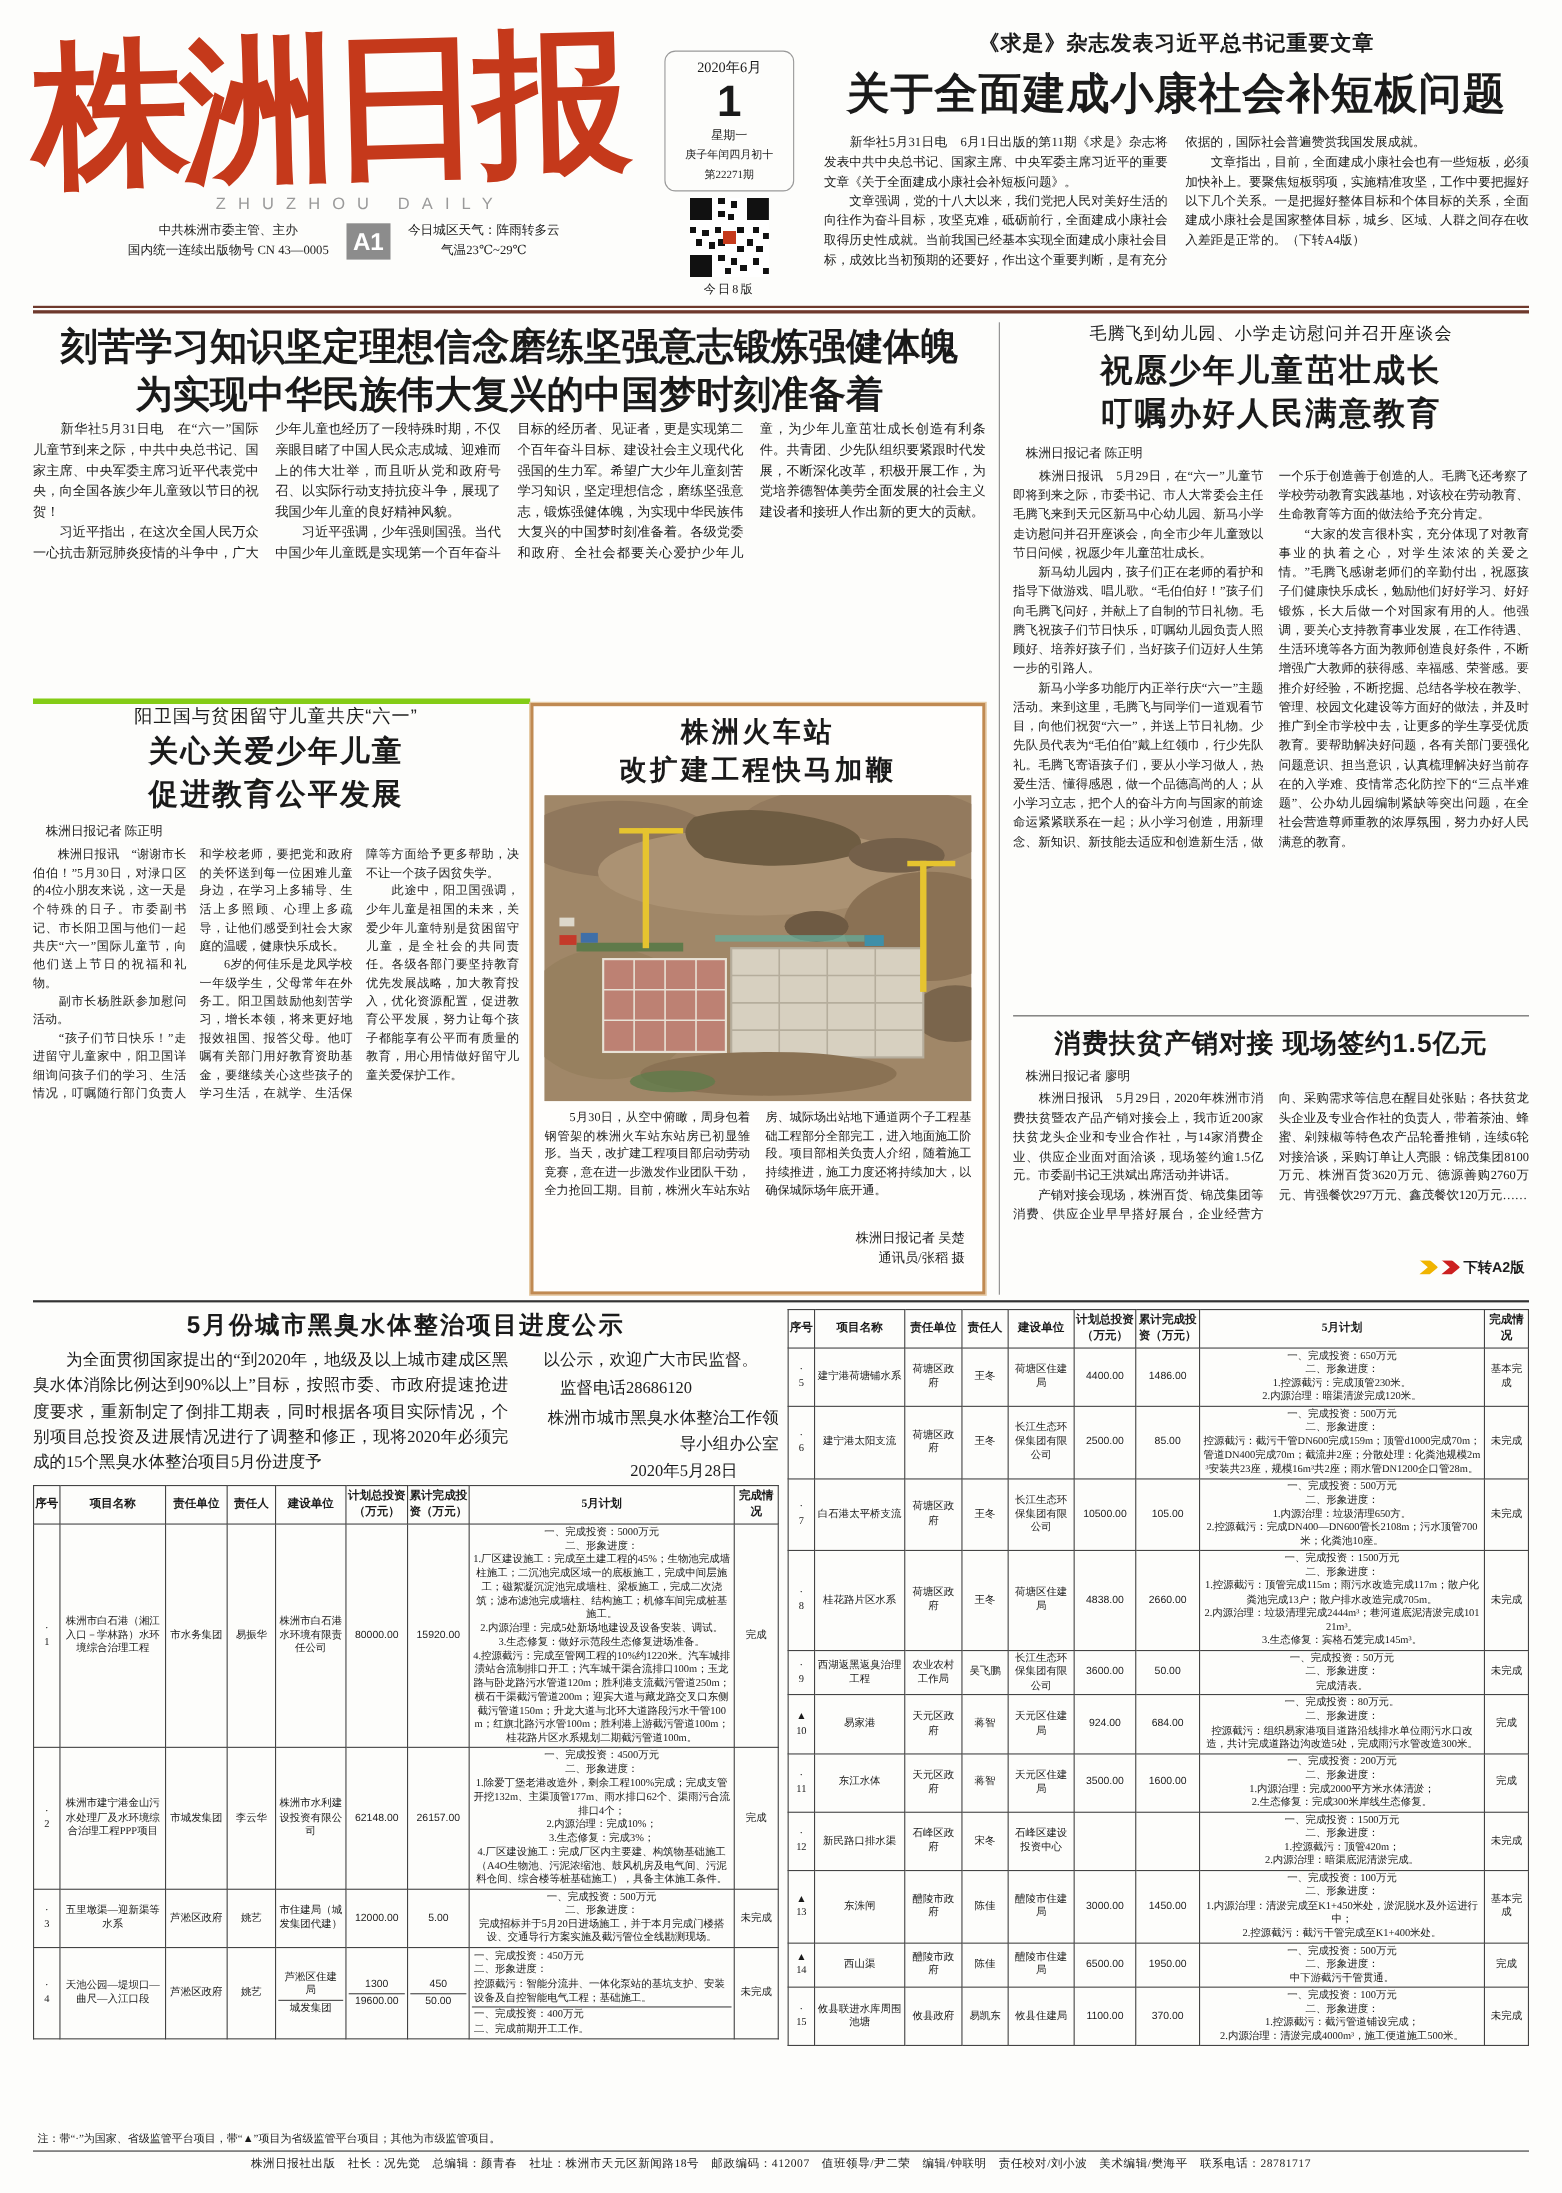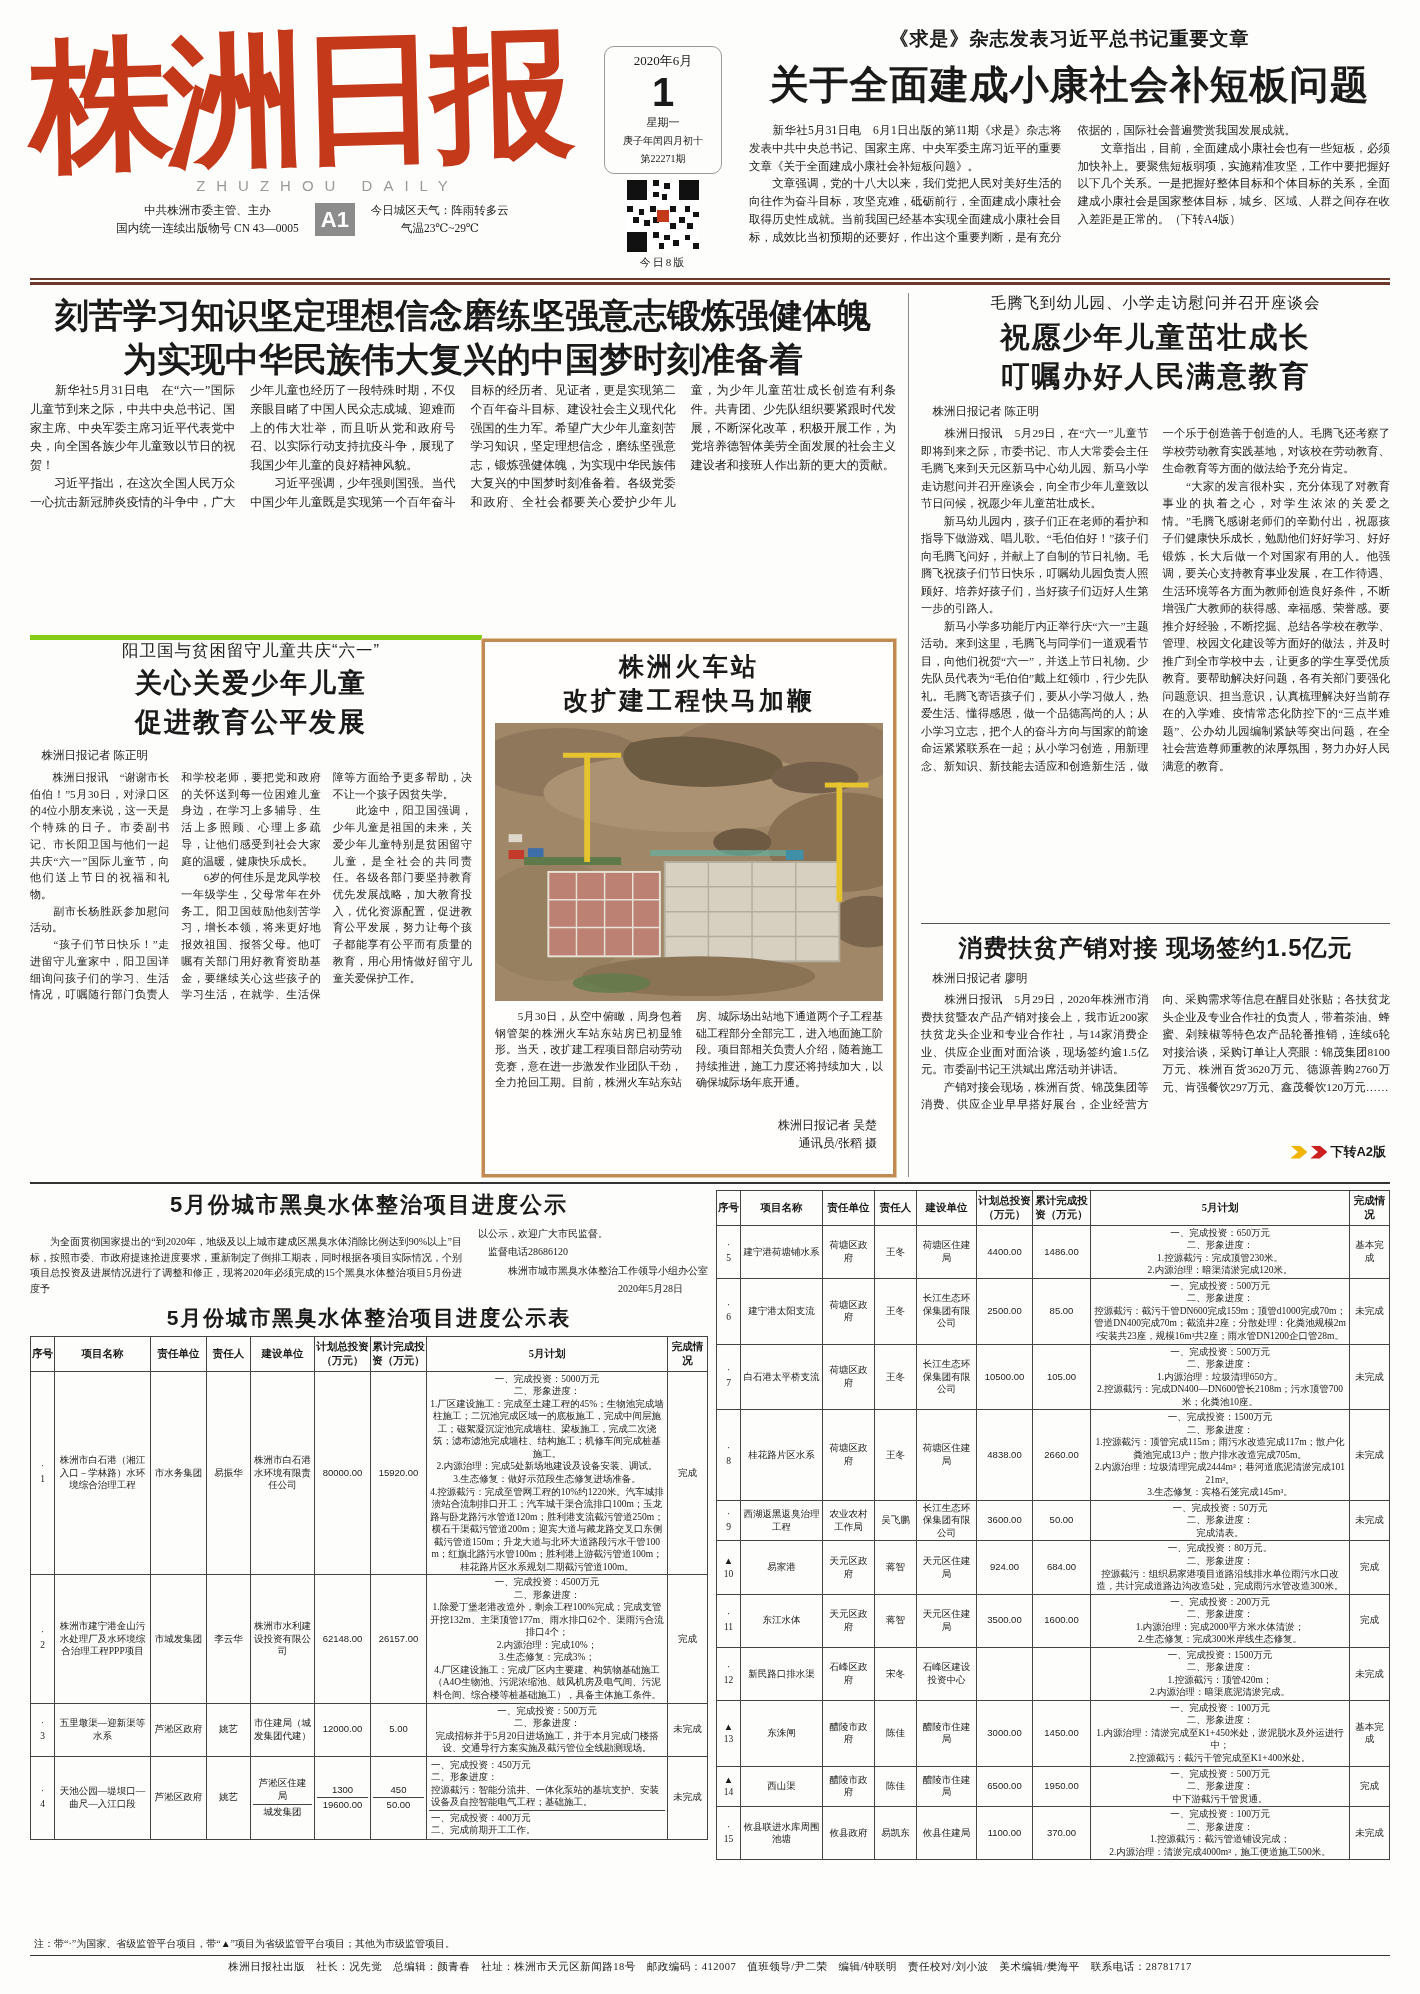--- a/index.html
+++ b/index.html
@@ -71,21 +71,21 @@
   .chev { width:17px; height:13px; clip-path:polygon(0 0,55% 0,100% 50%,55% 100%,0 100%,45% 50%); }
   .chev.y { background:#f0b400; }
   .chev.r { background:#cc2020; }
   .jump-label { font-family:"Liberation Sans",sans-serif; font-size:13px; font-weight:bold; }
 
   
   .bottomband { border-top:2px solid #333; margin-top:5px; padding-top:6px; display:flex; height:752px; overflow:hidden; }
   .botleft { width:678px; }
   .botright { flex:1; padding-left:8px; }
   .n-title { font-family:"Liberation Sans",sans-serif; font-weight:bold; font-size:22px; text-align:center; letter-spacing:2px; }
-  .notice-cols { display:flex; gap:16px; font-size:10px; line-height:1.55; margin-top:6px;align-items:flex-end; }
+  .notice-cols { display:flex; gap:32px; font-size:15px; line-height:1.55; margin-top:6px; }
   .notice-left { width:432px; text-align:justify; text-indent:2em; }
   .notice-right { flex:1; }
   .n-phone { text-indent:1em; margin-top:2px; }
   .n-sig1 { text-align:right; margin-top:4px; }
   .n-sig2 { text-align:right; margin-top:2px; padding-right:2.5em; }
   .t-title { font-family:"Liberation Sans",sans-serif; font-weight:bold; font-size:21px; text-align:center; letter-spacing:2px; margin:8px 0 4px; }
 
   table.pt { width:100%; border-collapse:collapse; table-layout:fixed; }
   table.pt th, table.pt td { border:1px solid #444; font-size:9.5px; line-height:1.32; text-align:center; vertical-align:middle; padding:1px 2px; word-break:break-all; }
   table.pt th { font-size:10.5px; font-weight:bold; padding:3px 1px; }
@@ -276,21 +276,20 @@
       <div class="n-title">5月份城市黑臭水体整治项目进度公示</div>
       <div class="notice-cols">
         <div class="notice-left">为全面贯彻国家提出的“到2020年，地级及以上城市建成区黑臭水体消除比例达到90%以上”目标，按照市委、市政府提速抢进度要求，重新制定了倒排工期表，同时根据各项目实际情况，个别项目总投资及进展情况进行了调整和修正，现将2020年必须完成的15个黑臭水体整治项目5月份进度予</div>
         <div class="notice-right">
           <div>以公示，欢迎广大市民监督。</div>
           <div class="n-phone">监督电话28686120</div>
           <div class="n-sig1">株洲市城市黑臭水体整治工作领导小组办公室</div>
           <div class="n-sig2">2020年5月28日</div>
         </div>
       </div>
-      <div class="t-title">5月份城市黑臭水体整治项目进度公示表</div>
       <table class="pt">
         <colgroup>
             <col style="width:24px">
             <col style="width:96px">
             <col style="width:56px">
             <col style="width:44px">
             <col style="width:64px">
             <col style="width:56px">
             <col style="width:56px">
             <col>

